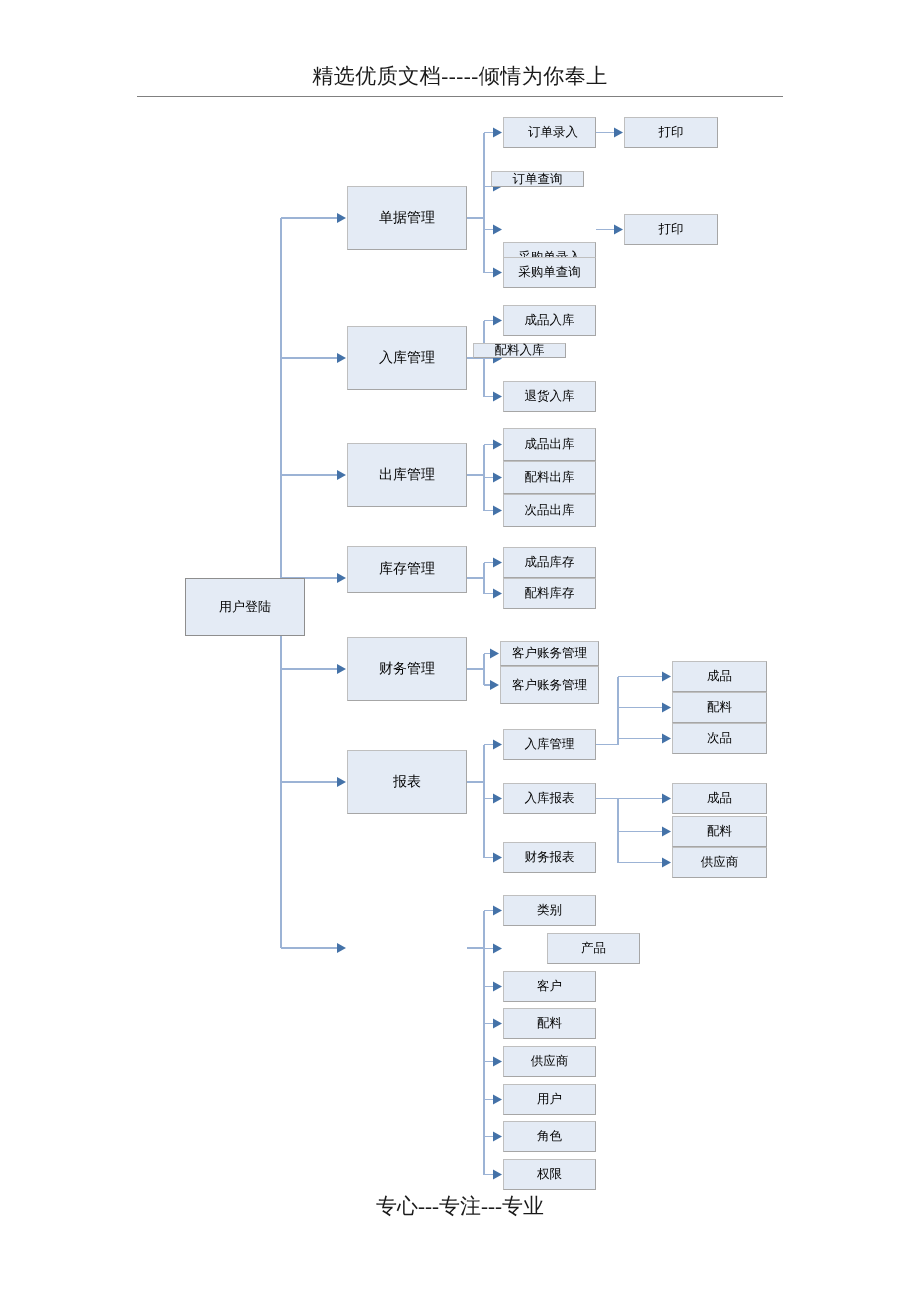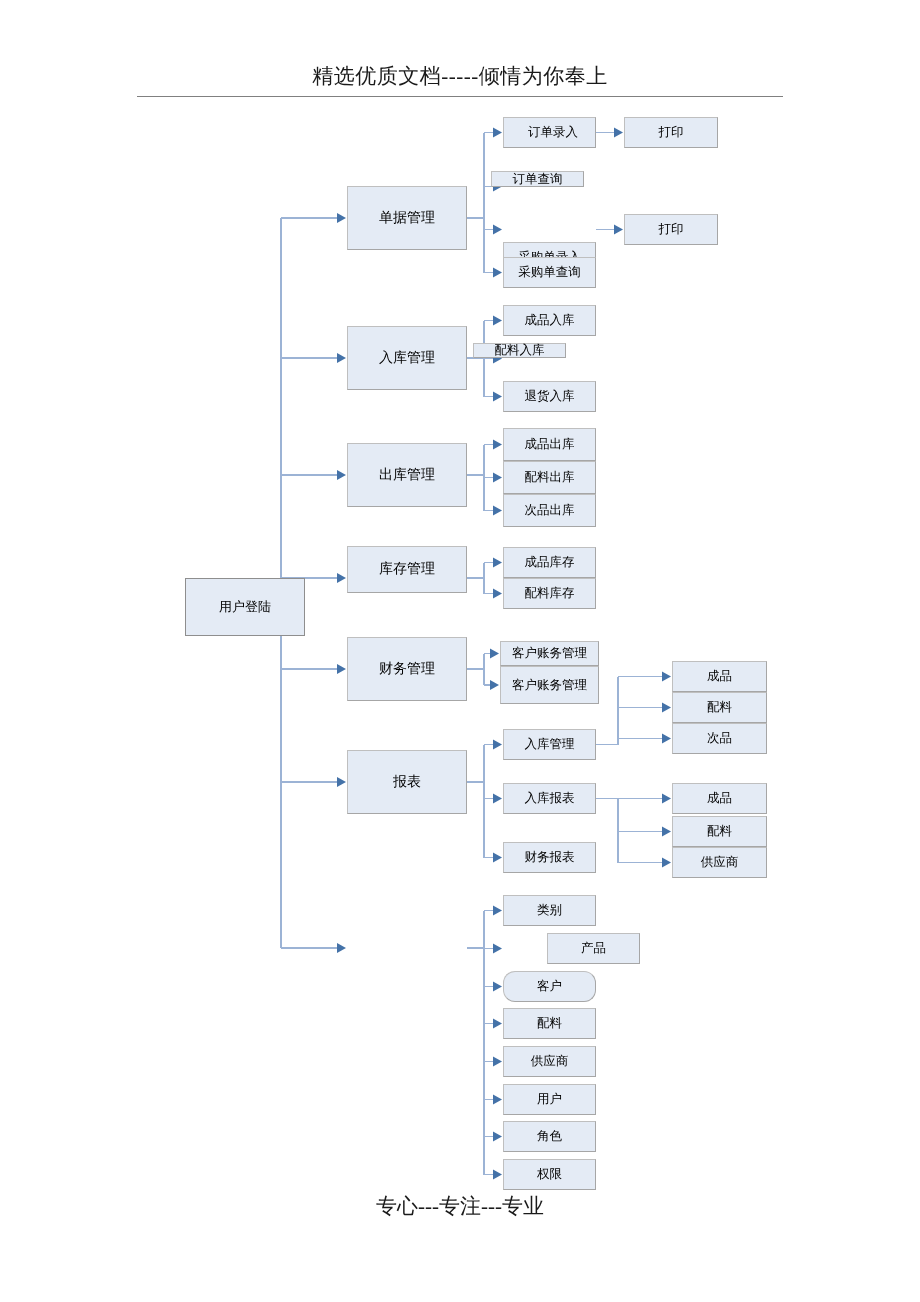--- a/index.html
+++ b/index.html
@@ -286,21 +286,21 @@
       <div class="node lvl2" style="left: 503px; top: 783px; width: 93px; height: 31px;">入库报表</div>
       <div class="node lvl2" style="left: 503px; top: 842px; width: 93px; height: 31px;">财务报表</div>
       <div class="node lvl3" style="left: 672px; top: 661px; width: 95px; height: 31px;">成品</div>
       <div class="node lvl3" style="left: 672px; top: 692px; width: 95px; height: 31px;">配料</div>
       <div class="node lvl3" style="left: 672px; top: 723px; width: 95px; height: 31px;">次品</div>
       <div class="node lvl3" style="left: 672px; top: 783px; width: 95px; height: 31px;">成品</div>
       <div class="node lvl3" style="left: 672px; top: 816px; width: 95px; height: 31px;">配料</div>
       <div class="node lvl3" style="left: 672px; top: 847px; width: 95px; height: 31px;">供应商</div>
       <div class="node lvl2" style="left: 503px; top: 895px; width: 93px; height: 31px;">类别</div>
       <div class="node lvl2" style="left: 503px; top: 933px; width: 93px; height: 31px; margin-left: 44px;">产品</div>
-      <div class="node lvl2" style="left: 503px; top: 971px; width: 93px; height: 31px; border-radius: 12px;">客户</div>
+      <div class="node lvl2" style="left: 503px; top: 971px; width: 93px; height: 31px;">客户</div>
       <div class="node lvl2" style="left: 503px; top: 1008px; width: 93px; height: 31px;">配料</div>
       <div class="node lvl2" style="left: 503px; top: 1046px; width: 93px; height: 31px;">供应商</div>
       <div class="node lvl2" style="left: 503px; top: 1084px; width: 93px; height: 31px;">用户</div>
       <div class="node lvl2" style="left: 503px; top: 1121px; width: 93px; height: 31px;">角色</div>
       <div class="node lvl2" style="left: 503px; top: 1159px; width: 93px; height: 31px;">权限</div>
     </div>
 
   <div class="doc-footer">专心---专注---专业</div>
 
 </div>

